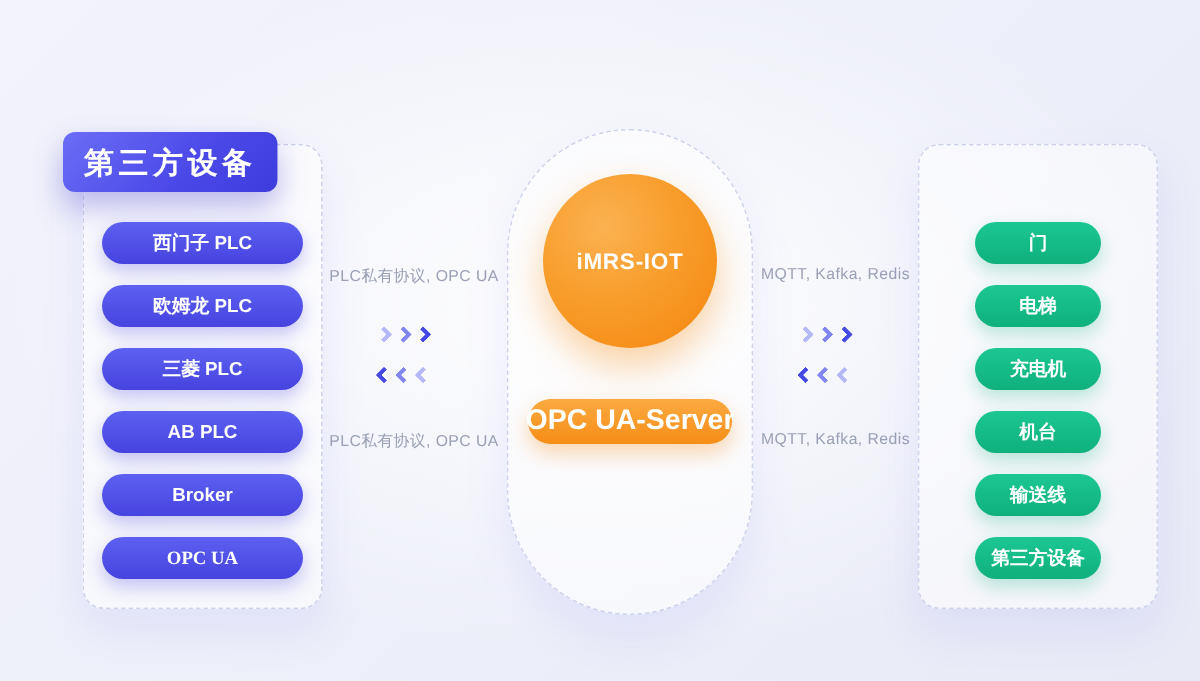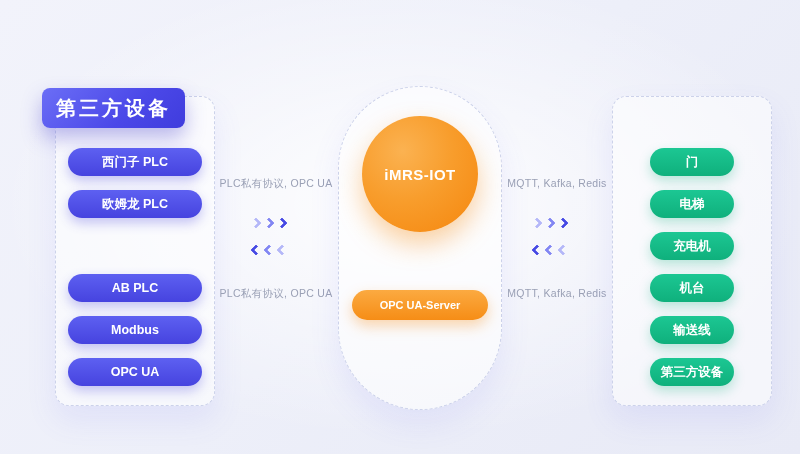--- a/index.html
+++ b/index.html
@@ -60,25 +60,24 @@
   }
   .pill-green {
     left: 650px; width: 84px; height: 28px;
     background: linear-gradient(180deg, #1cc793 0%, #0fb07c 100%);
     box-shadow: 0 5px 12px rgba(15,176,124,0.28);
   }
   .pill-orange {
     left: 352px; width: 136px; height: 30px; border-radius: 15px;
     background: linear-gradient(180deg, #fbaa41 0%, #f68d16 100%);
     box-shadow: 0 6px 14px rgba(246,141,22,0.35);
-    font-size: 11px;
-    margin-top: 24px;
+    font-size: 19px;
   }
   .row-0 { top: 148px; } .row-1 { top: 190px; } .row-2 { top: 232px; }
-  .row-3 { top: 274px; } .row-4 { top: 316px; } .row-5 { top: 358px; }
+  .row-3 { top: 274px; } .row-4 { top: 316px; } .row-5 { top: 358px; font-family: Liberation Serif, serif; }
 
   
   .core-circle {
     position: absolute;
     left: 362px; top: 116px; width: 116px; height: 116px;
     border-radius: 50%;
     background: radial-gradient(circle at 35% 30%, #fbb251 0%, #f89d2c 45%, #f5860d 100%);
     box-shadow: 0 12px 26px rgba(246,140,20,0.40);
     display: flex; align-items: center; justify-content: center;
     color: #ffffff; font-size: 15px; font-weight: bold; letter-spacing: 0.5px;
@@ -121,22 +120,23 @@
 </style>
 </head>
 <body>
 
 <div class="canvas">
 
   <div class="dashed-box left-box"></div>
   <div class="group-header header-purple">第三方设备</div>
   <div class="pill pill-blue row-0">西门子 PLC</div>
   <div class="pill pill-blue row-1">欧姆龙 PLC</div>
+  <div class="pill pill-blue row-2">三菱 PLC</div>
   <div class="pill pill-blue row-3">AB PLC</div>
-  <div class="pill pill-blue row-4">Modbus</div>
+  <div class="pill pill-blue row-4">Broker</div>
   <div class="pill pill-blue row-5">OPC UA</div>
 
   <div class="conn-label lgap label-top">PLC私有协议, OPC UA</div>
   <div class="arrow-row l-arrows arrows-right-row">
     <span class="chev chev-right shade-1"></span>
     <span class="chev chev-right shade-2"></span>
     <span class="chev chev-right shade-3"></span>
   </div>
   <div class="arrow-row l-arrows arrows-left-row">
     <span class="chev chev-left shade-3"></span>

